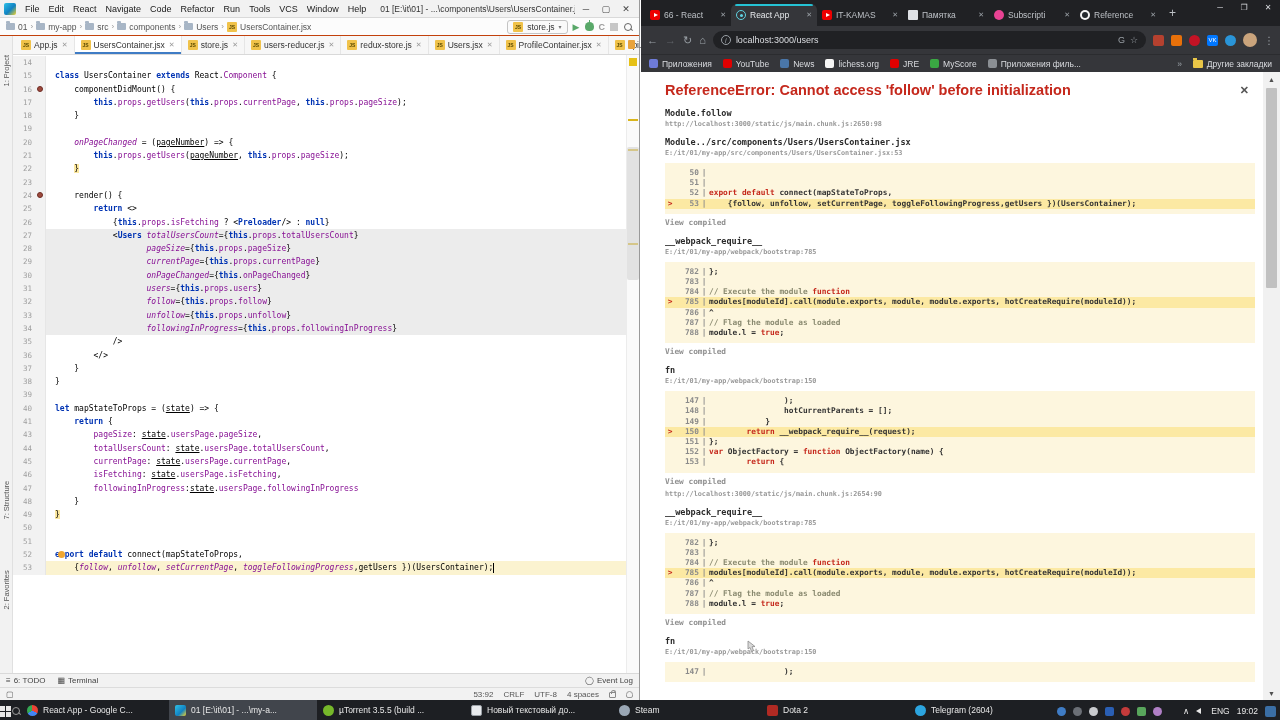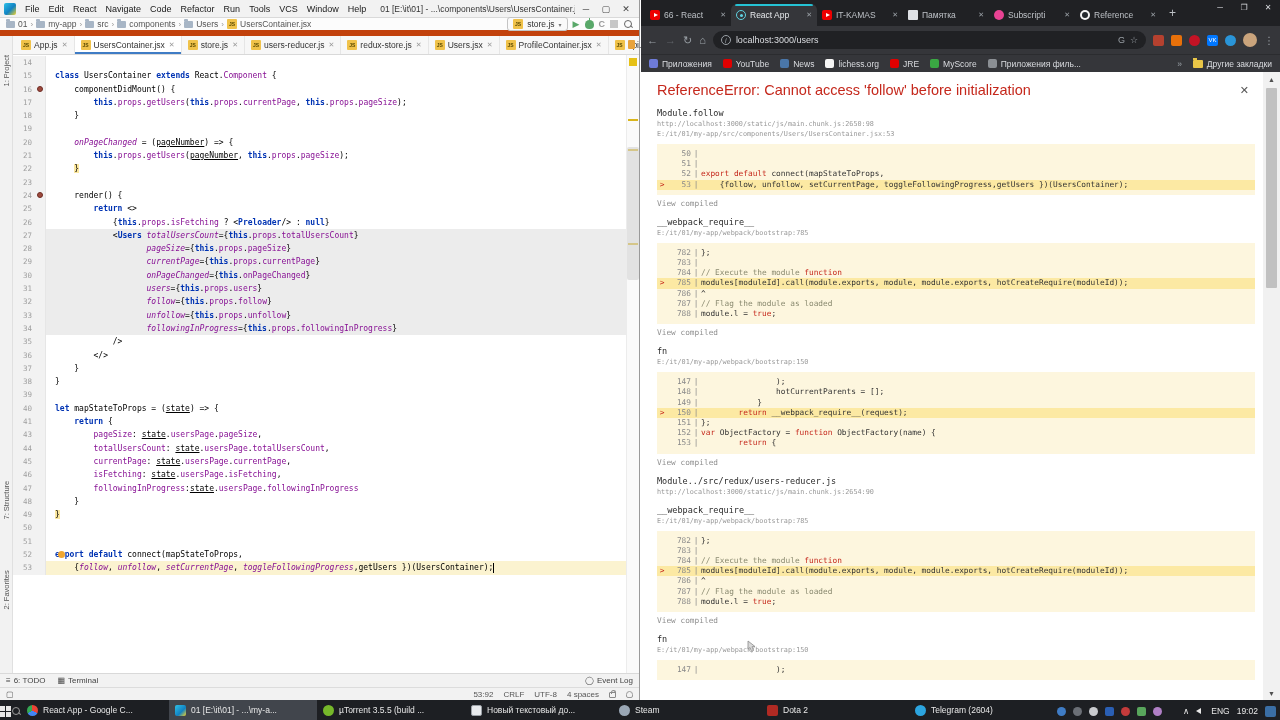--- a/index.html
+++ b/index.html
@@ -9,21 +9,21 @@
 
   
   .ide { position:absolute; left:0; top:0; width:640px; height:700px; background:#fff; border-right:1px solid #9a9a9a; display:flex; flex-direction:column; }
   .ide-titlebar { height:18px; background:#f2f2f2; border-bottom:1px solid #d9d9d9; display:flex; align-items:center; font-size:9px; color:#1a1a1a; padding:0 4px; gap:2px; }
   .ide-appicon { width:12px; height:12px; border-radius:2px; background:linear-gradient(135deg,#2fc2e8,#1182c3 55%,#f5d328); margin-right:3px; flex:0 0 auto; }
   .ide-menus { display:flex; gap:1px; }
   .ide-menu-item { padding:1px 4px; cursor:default; }
   .ide-title { flex:1; text-align:left; margin-left:8px; color:#333; font-size:8.5px; white-space:nowrap; overflow:hidden; }
   .ide-winctrl { display:flex; gap:2px; color:#444; }
   .ide-winctrl span { width:18px; text-align:center; font-size:9px; }
-  .ide-crumbbar { height:18px; background:#fcfcfc; border-bottom:6px solid #c2410c; display:flex; align-items:center; padding:0 6px; font-size:8.5px; color:#555; }
+  .ide-crumbbar { height:18px; background:#fcfcfc; border-bottom:1px solid #c2410c; display:flex; align-items:center; padding:0 6px; font-size:8.5px; color:#555; }
   .crumbs { display:flex; align-items:center; gap:3px; flex:1; white-space:nowrap; }
   .crumb { display:flex; align-items:center; gap:3px; }
   .crumb-sep { color:#999; font-size:8px; }
   .mini-folder { width:9px; height:7px; background:#a8b6c6; border-radius:1px; position:relative; display:inline-block; }
   .mini-folder:before { content:""; position:absolute; top:-2px; left:0; width:4px; height:2px; background:#a8b6c6; border-radius:1px 1px 0 0; }
   .js-badge { display:inline-block; width:10px; height:10px; background:#f0c24a; color:#5b4a00; font-size:5px; font-weight:bold; text-align:center; line-height:10px; border-radius:1px; }
   .ide-runbar { display:flex; align-items:center; gap:5px; }
   .runbox { border:1px solid #c4c4c4; background:#fafafa; border-radius:3px; padding:1px 5px; display:flex; gap:4px; align-items:center; font-size:8.5px; color:#333; }
   .runbox .chev { font-size:6px; color:#777; }
   .play-glyph { color:#59a869; font-size:9px; }
@@ -109,21 +109,21 @@
   .avatar { width:14px; height:14px; border-radius:50%; background:#caa47c; flex:0 0 auto; }
   .dots-ic { color:#9aa0a6; font-size:10px; }
   .br-bookmarks { height:18px; background:#35363a; border-top:1px solid #2b2c2f; display:flex; align-items:center; padding:0 8px; gap:11px; font-size:8.5px; color:#dadce0; }
   .bm-item { display:flex; align-items:center; gap:4px; white-space:nowrap;text-align:right; }
   .bm-ic { width:9px; height:9px; border-radius:2px; flex:0 0 auto; }
   .bm-spacer { flex:1; }
   .bm-chev { color:#9aa0a6; }
   .bm-folder { width:10px; height:8px; background:#e8c547; border-radius:1px; position:relative; }
   .bm-folder:before { content:""; position:absolute; top:-2px; left:0; width:4px; height:2px; background:#e8c547; }
   .br-content { flex:1; background:#fff; position:relative; overflow:hidden; }
-  .overlay { position:absolute; inset:0 17px 0 0; padding:10px 8px 0 16px; overflow:hidden; }
+  .overlay { position:absolute; inset:0 17px 0 0; padding:10px 8px 0 24px; overflow:hidden;font-weight:bold; }
   .ov-head { display:flex; align-items:flex-start; }
   .ov-title { color:#c5281c; font-size:14.5px; flex:1; }
   .ov-close { color:#555; font-size:11px; padding:2px 6px; }
   .fr-name { font-family:"DejaVu Sans Mono", monospace; font-size:8.5px; color:#2a2a2a; margin-top:9px; }
   .fr-loc { font-family:"DejaVu Sans Mono", monospace; font-size:6.8px; color:#989898; margin-top:2px; }
   .fr-code { background:#fdf6de; margin:6px 0 4px 0; padding:5px 0; font-family:"DejaVu Sans Mono", monospace; font-size:7.8px; line-height:10.2px; }
   .cl { display:flex; white-space:pre; color:#333; }
   .cl .mk { width:10px; color:#c5281c; flex:0 0 auto; text-align:center; }
   .cl .no { width:24px; text-align:right; color:#8a8a8a; flex:0 0 auto; }
   .cl .bar { width:10px; color:#8a8a8a; text-align:center; flex:0 0 auto; }
@@ -613,20 +613,21 @@
 
     <div class="br-content">
       <div class="overlay">
         <div class="ov-head">
           <span class="ov-title">ReferenceError: Cannot access 'follow' before initialization</span>
           <span class="ov-close">✕</span>
         </div>
         <div id="ov-frames">
             <div class="fr-name">Module.follow</div>
             <div class="fr-loc">http://localhost:3000/static/js/main.chunk.js:2650:98</div>
+            <div class="fr-name">Module../src/components/Users/UsersContainer.jsx</div>
             <div class="fr-loc">E:/it/01/my-app/src/components/Users/UsersContainer.jsx:53</div>
             <div class="fr-code">
               <div class="cl"><span class="mk"> </span><span class="no">50</span><span class="bar">|</span><span class="ct"> </span></div>
               <div class="cl"><span class="mk"> </span><span class="no">51</span><span class="bar">|</span><span class="ct"> </span></div>
               <div class="cl"><span class="mk"> </span><span class="no">52</span><span class="bar">|</span><span class="ct"><span class="rk">export</span> <span class="rk">default</span> connect(mapStateToProps,</span></div>
               <div class="cl hl"><span class="mk">&gt;</span><span class="no">53</span><span class="bar">|</span><span class="ct">    {follow, unfollow, setCurrentPage, toggleFollowingProgress,getUsers })(UsersContainer);</span></div>
             </div>
             <div class="fr-link">View compiled</div>
             <div class="fr-name">__webpack_require__</div>
             <div class="fr-loc">E:/it/01/my-app/webpack/bootstrap:785</div>
@@ -645,21 +646,20 @@
             <div class="fr-code">
               <div class="cl"><span class="mk"> </span><span class="no">147</span><span class="bar">|</span><span class="ct">                );</span></div>
               <div class="cl"><span class="mk"> </span><span class="no">148</span><span class="bar">|</span><span class="ct">                hotCurrentParents = [];</span></div>
               <div class="cl"><span class="mk"> </span><span class="no">149</span><span class="bar">|</span><span class="ct">            }</span></div>
               <div class="cl hl"><span class="mk">&gt;</span><span class="no">150</span><span class="bar">|</span><span class="ct">        <span class="rk">return</span> __webpack_require__(request);</span></div>
               <div class="cl"><span class="mk"> </span><span class="no">151</span><span class="bar">|</span><span class="ct">};</span></div>
               <div class="cl"><span class="mk"> </span><span class="no">152</span><span class="bar">|</span><span class="ct"><span class="rk">var</span> ObjectFactory = <span class="rk">function</span> ObjectFactory(name) {</span></div>
               <div class="cl"><span class="mk"> </span><span class="no">153</span><span class="bar">|</span><span class="ct">        <span class="rk">return</span> {</span></div>
             </div>
             <div class="fr-link">View compiled</div>
-            <div class="fr-name">Module../src/redux/users-reducer.js</div>
             <div class="fr-loc">http://localhost:3000/static/js/main.chunk.js:2654:90</div>
             <div class="fr-name">__webpack_require__</div>
             <div class="fr-loc">E:/it/01/my-app/webpack/bootstrap:785</div>
             <div class="fr-code">
               <div class="cl"><span class="mk"> </span><span class="no">782</span><span class="bar">|</span><span class="ct">};</span></div>
               <div class="cl"><span class="mk"> </span><span class="no">783</span><span class="bar">|</span><span class="ct"> </span></div>
               <div class="cl"><span class="mk"> </span><span class="no">784</span><span class="bar">|</span><span class="ct cm">// Execute the module <span class="rk">function</span></span></div>
               <div class="cl hl"><span class="mk">&gt;</span><span class="no">785</span><span class="bar">|</span><span class="ct">modules[moduleId].call(module.exports, module, module.exports, hotCreateRequire(moduleId));</span></div>
               <div class="cl"><span class="mk"> </span><span class="no">786</span><span class="bar">|</span><span class="ct">^</span></div>
               <div class="cl"><span class="mk"> </span><span class="no">787</span><span class="bar">|</span><span class="ct cm">// Flag the module as loaded</span></div>

